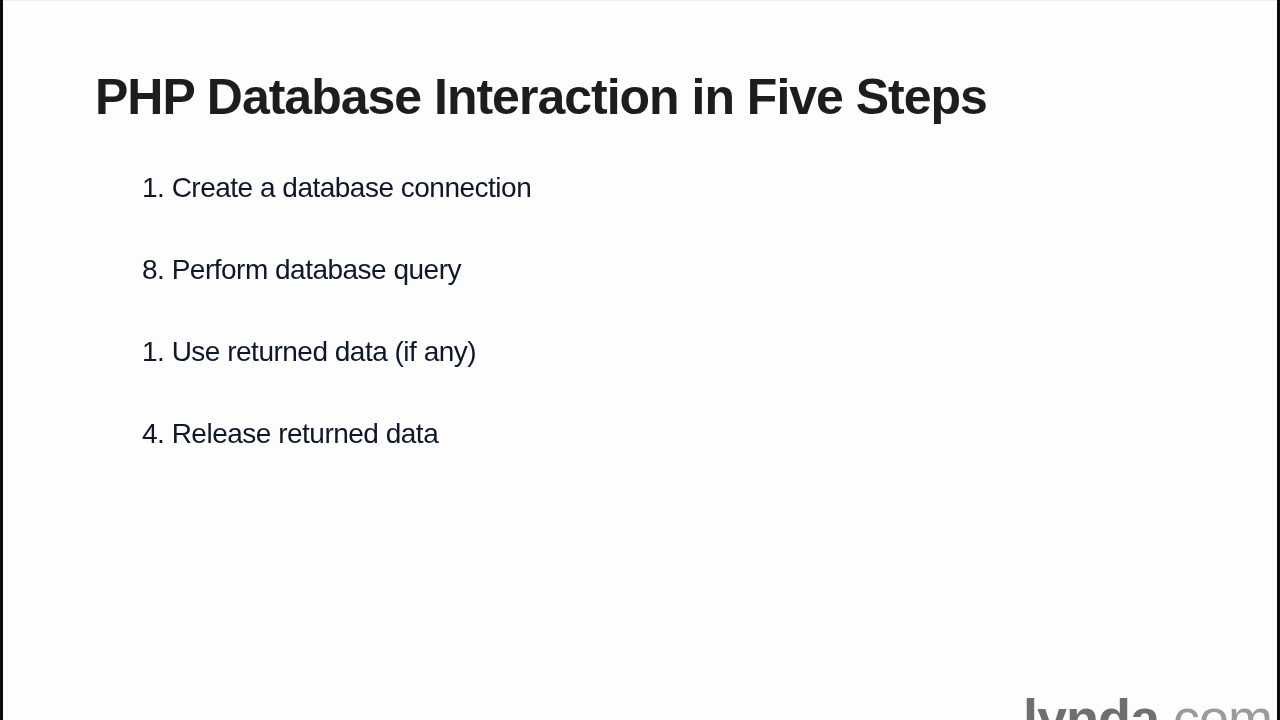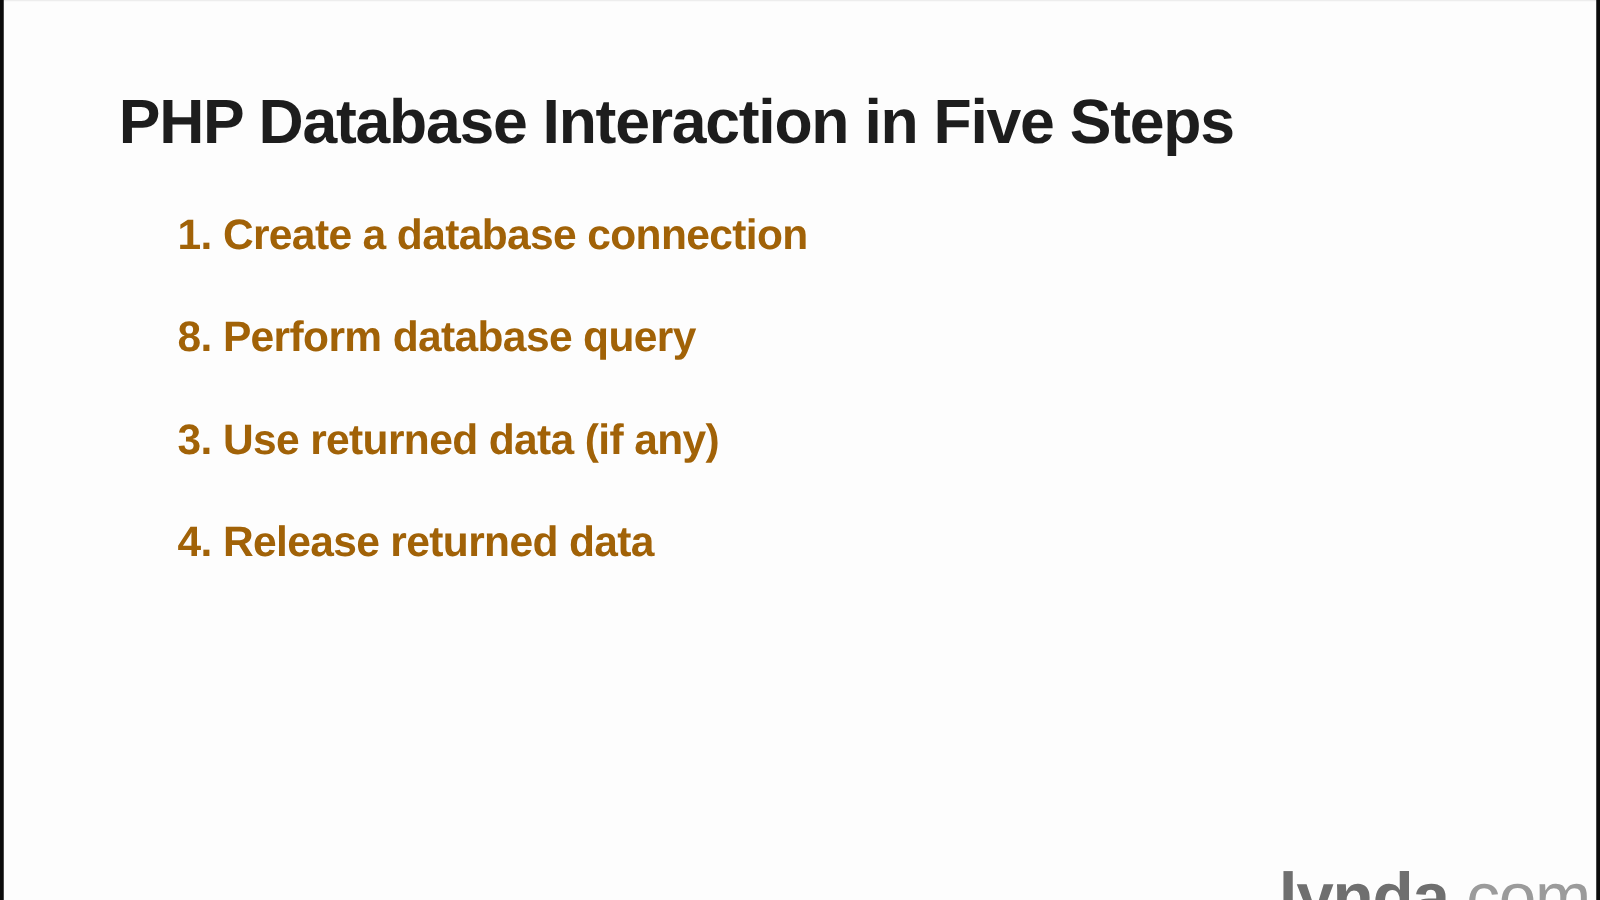--- a/index.html
+++ b/index.html
@@ -52,24 +52,24 @@
     position: absolute;
     left: 142px;
     top: 170px;
     list-style: none;
   }
 
   .step {
     height: 36px;
     line-height: 36px;
     margin-bottom: 46px;
-    font-size: 34px;
-    font-weight: 700;
+    font-size: 28px;
+    font-weight: 400;
     letter-spacing: -0.5px;
-    color: #a16207;
+    color: #0f172a;
     white-space: nowrap;
   }
 
   .watermark {
     position: absolute;
     top: 691px;
     right: 8px;
     height: 29px;          
     overflow: hidden;
     white-space: nowrap;
@@ -97,21 +97,21 @@
   <div class="top-line"></div>
 
   <div class="edge-bar left"></div>
   <div class="edge-bar right"></div>
 
   <h1 class="title">PHP Database Interaction in Five Steps</h1>
 
   <ol class="steps">
     <li class="step">1. Create a database connection</li>
     <li class="step">8. Perform database query</li>
-    <li class="step">3. Use returned data (if any)</li>
+    <li class="step">1. Use returned data (if any)</li>
     <li class="step">4. Release returned data</li>
   </ol>
 
   <div class="watermark">
     <span class="wm-text"><span class="wm-primary">lynda</span><span class="wm-suffix">.com</span></span>
   </div>
 
 </div>
 
 </body></html>

